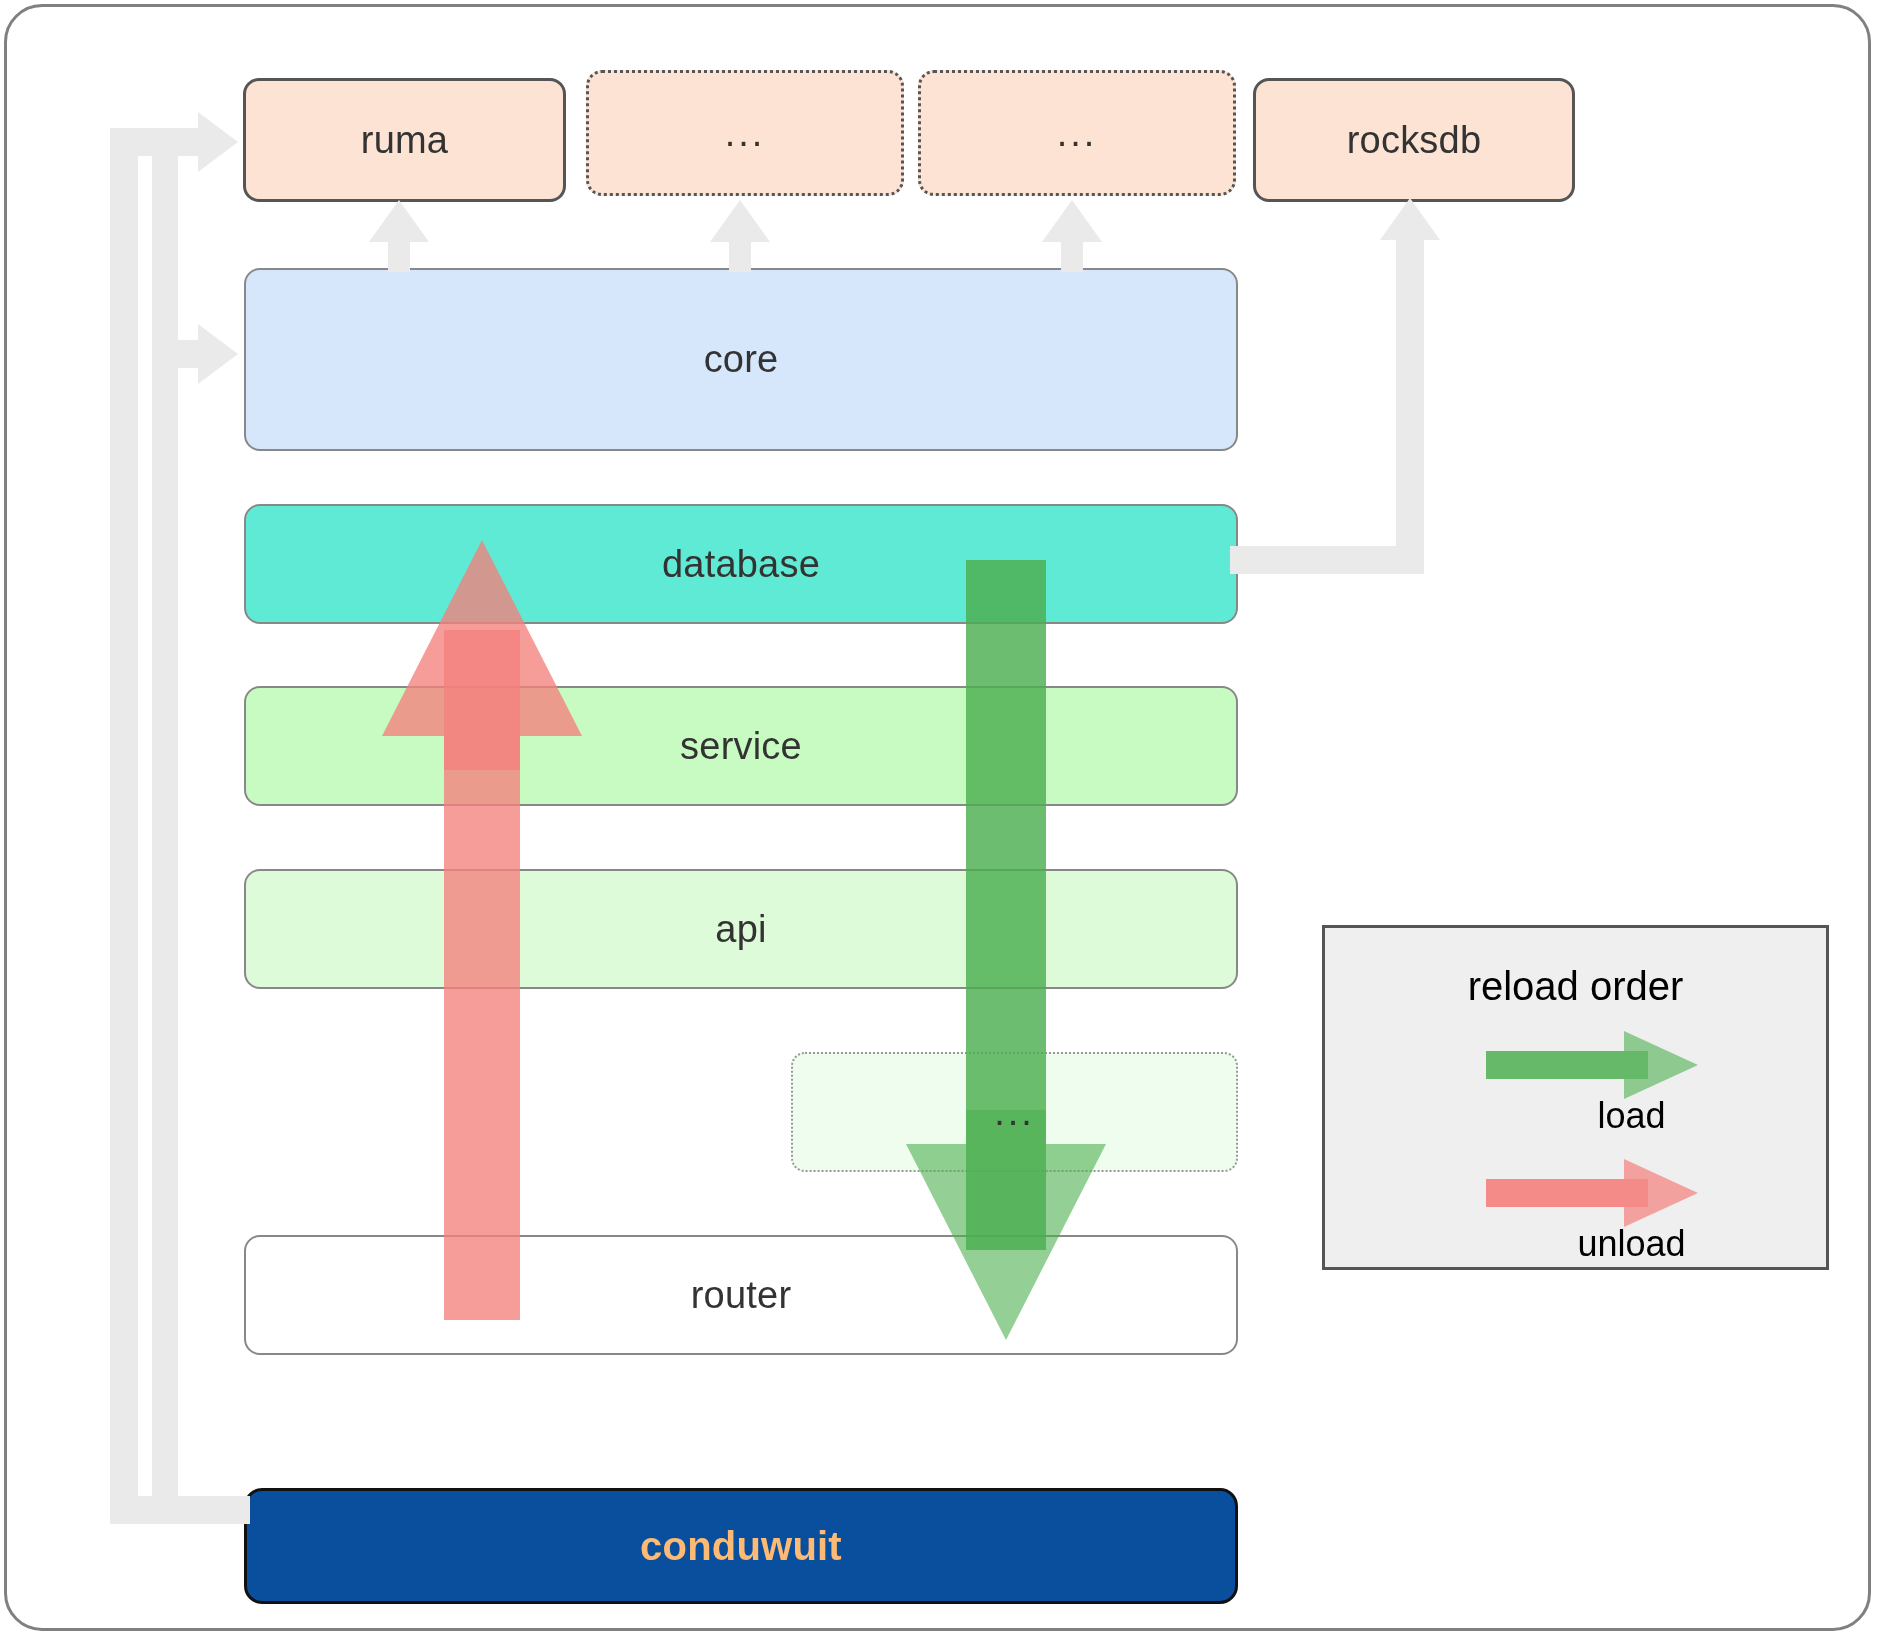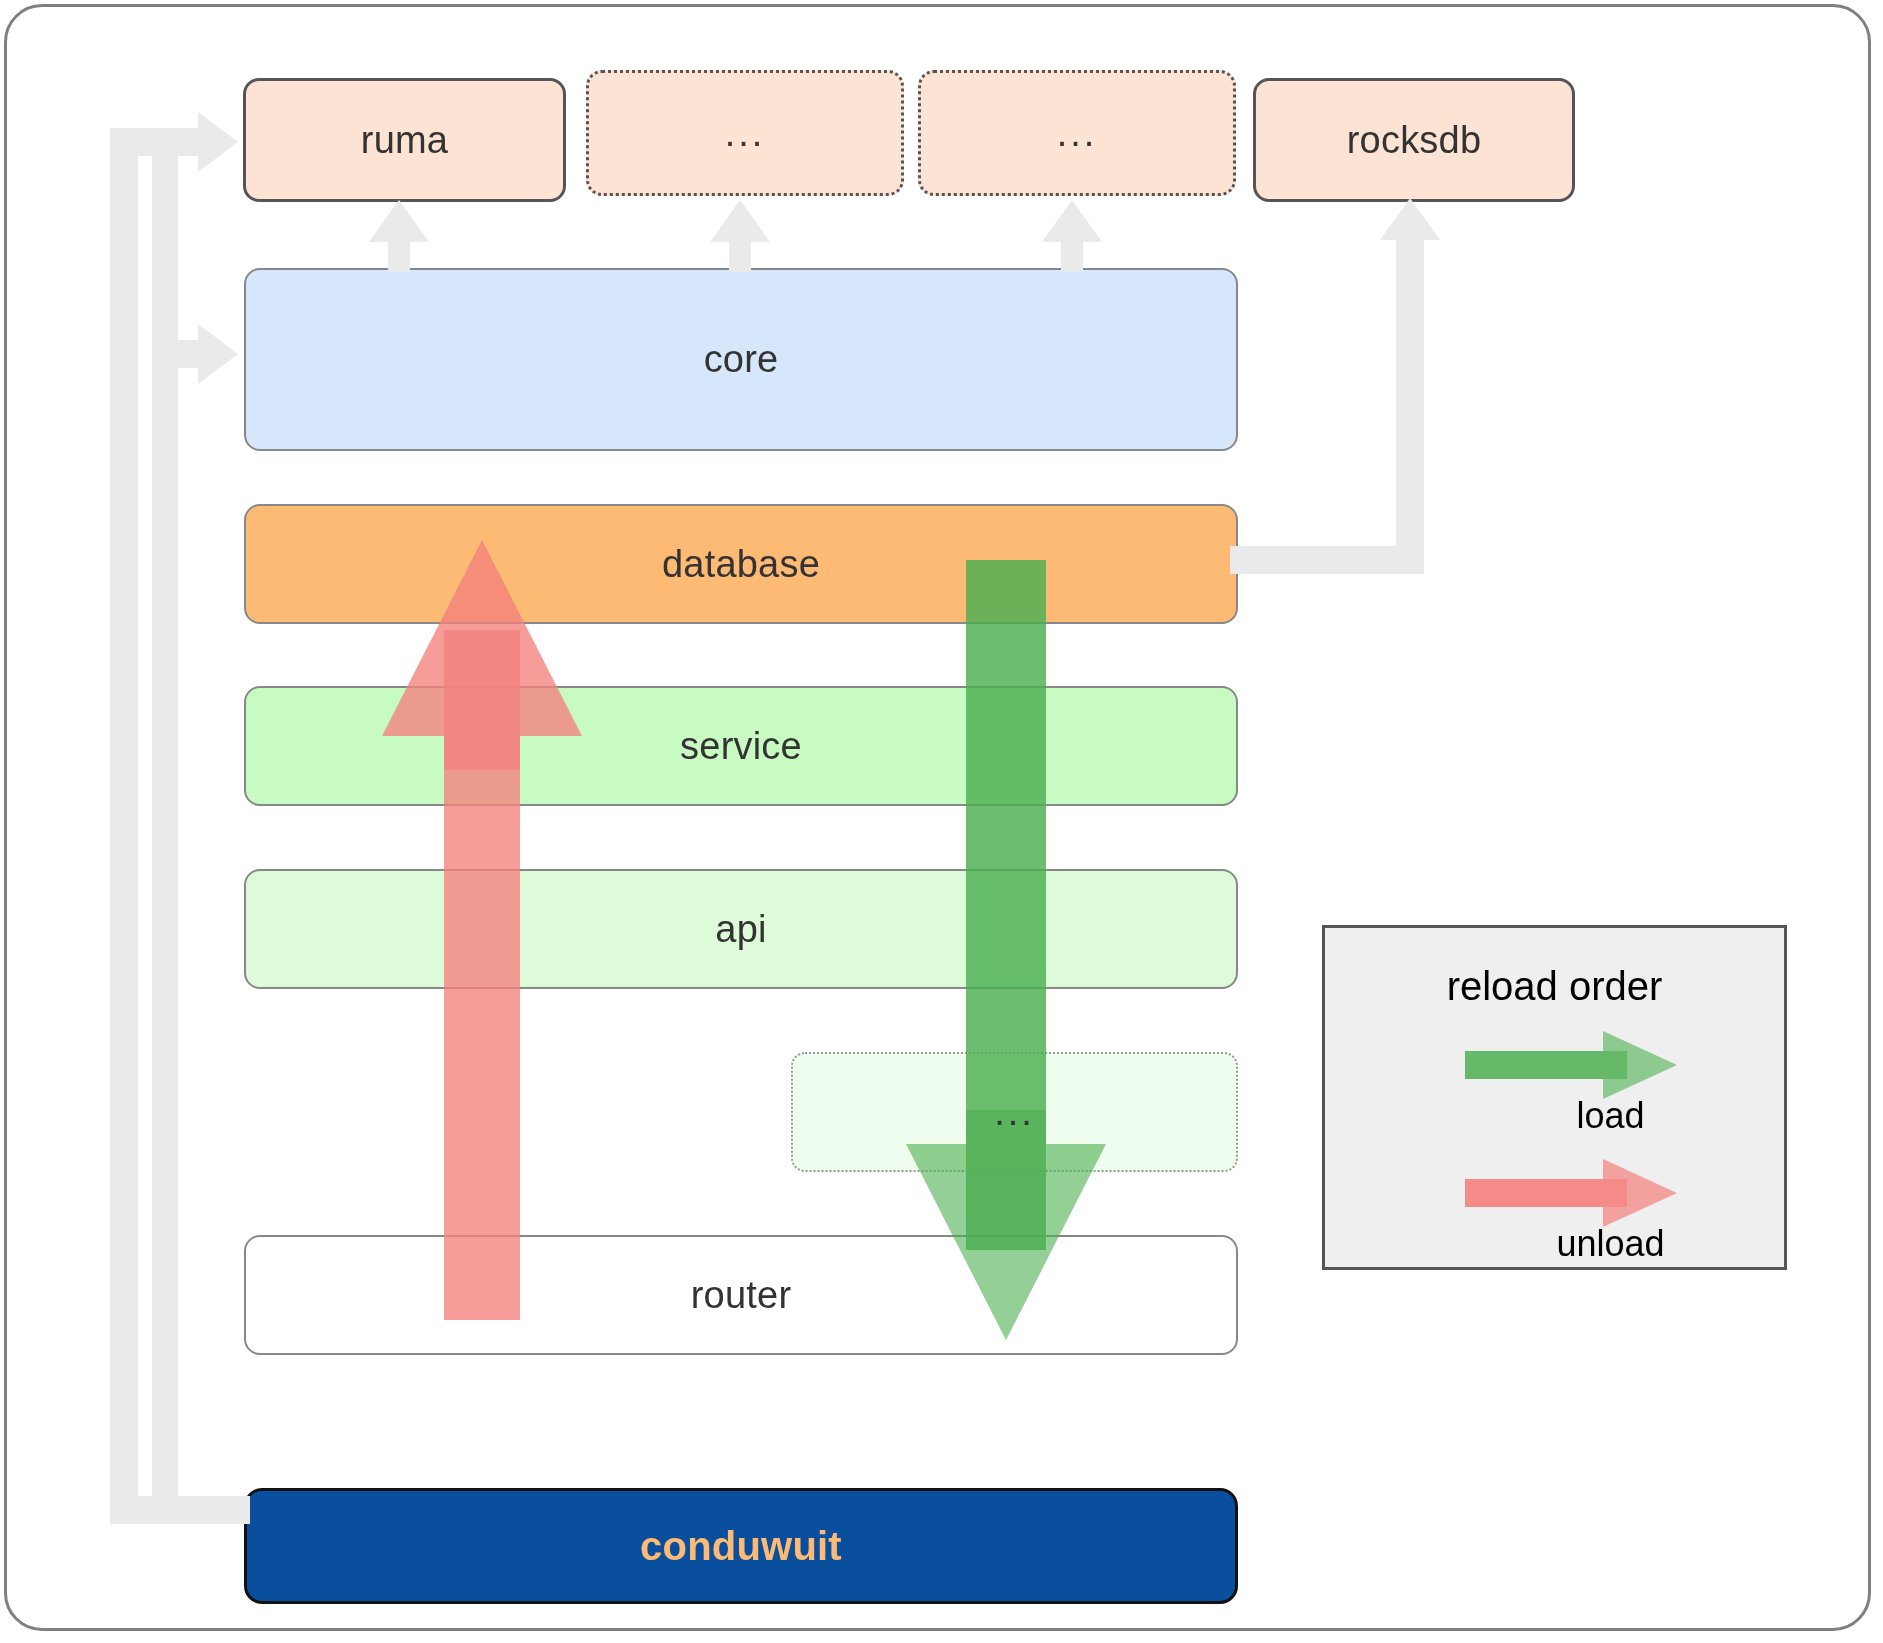--- a/index.html
+++ b/index.html
@@ -153,21 +153,21 @@
   </div>
 
   <div class="node solid" style="left:1253px; top:78px; width:322px; height:124px; background:#fde3d3;">
     <span class="label">rocksdb</span>
   </div>
 
   <div class="node thin" style="left:244px; top:268px; width:994px; height:183px; background:#d6e6fb;">
     <span class="label">core</span>
   </div>
 
-  <div class="node thin" style="left:244px; top:504px; width:994px; height:120px; background:#fdba74;">
+  <div class="node thin" style="left:244px; top:504px; width:994px; height:120px; background:#5eead4;">
     <span class="label">database</span>
   </div>
 
   <div class="node thin" style="left:244px; top:869px; width:994px; height:120px; background:#ddfbd8;">
     <span class="label">api</span>
   </div>
 
   <div class="node thin" style="left:244px; top:686px; width:994px; height:120px; background:#c8fbc2;">
     <span class="label">service</span>
   </div>
@@ -197,21 +197,21 @@
 
   <div class="flow" style="left:920px; top:560px; width:220px; height:780px;">
     <svg width="220" height="780" viewBox="0 0 220 780">
 
       <rect x="46" y="0" width="80" height="690" fill="#4caf50" fill-opacity="0.82"></rect>
 
       <polygon points="86,780 -14,584 46,584 46,550 126,550 126,584 186,584" fill="#4caf50" fill-opacity="0.60"></polygon>
     </svg>
   </div>
 
-  <div class="legend" style="left:1322px; top:925px; width:465px; height:345px;">
+  <div class="legend" style="left:1322px; top:925px; width:507px; height:345px;">
     <div class="legend-title">reload order</div>
 
     <div class="legend-row">
       <span class="legend-swatch">
         <svg width="218" height="60" viewBox="0 0 218 60">
           <rect x="0" y="16" width="162" height="28" fill="#4caf50" fill-opacity="0.85"></rect>
           <polygon points="212,30 138,-4 138,16 162,16 162,44 138,44 138,64" fill="#4caf50" fill-opacity="0.60"></polygon>
         </svg>
       </span>
       <span class="legend-text">load</span>

